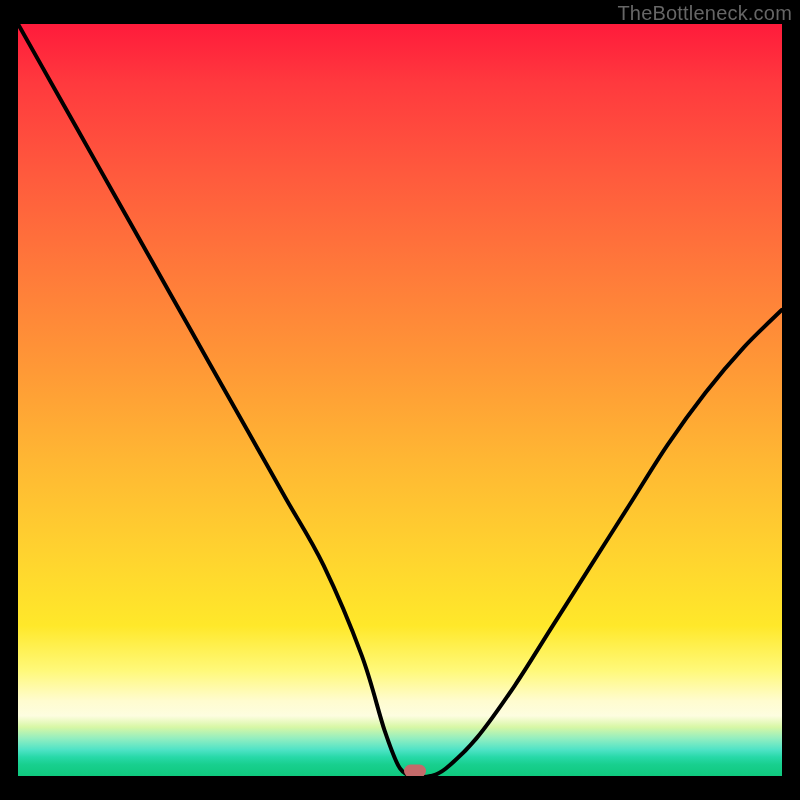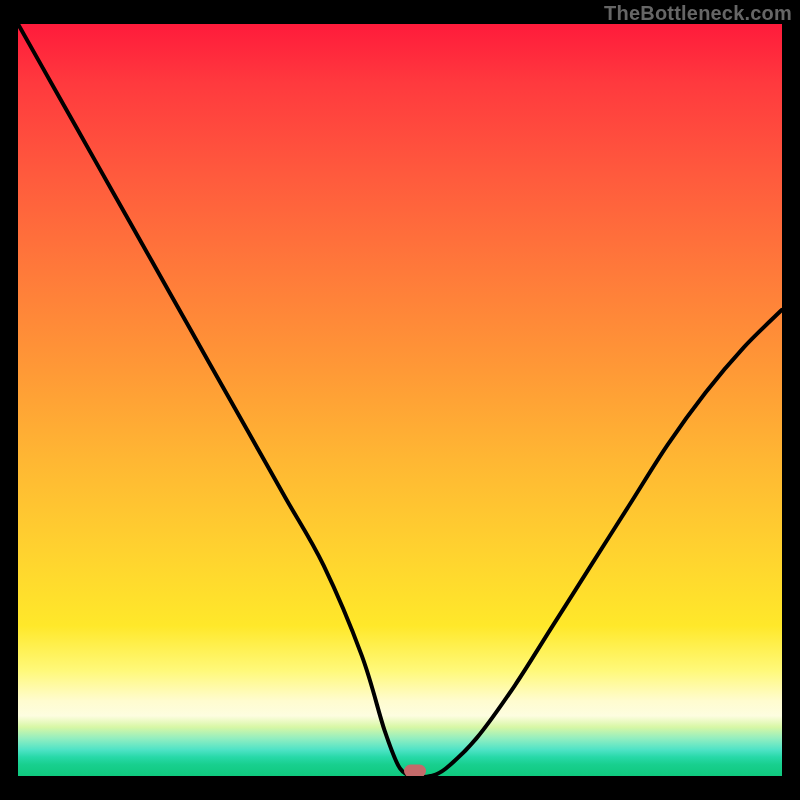--- a/index.html
+++ b/index.html
@@ -16,21 +16,21 @@
     width: 800px;
     height: 800px;
     background: #000;
   }
   .watermark {
     position: absolute;
     top: 2px;
     right: 8px;
     color: #666;
     font-size: 20px;
-    font-weight: 700;
+    font-weight: 400;
     letter-spacing: 0.2px;
     z-index: 20;
     user-select: none;
   }
   
   .plot-area {
     position: absolute;
     left: 18px;
     top: 24px;
     width: 764px;   

